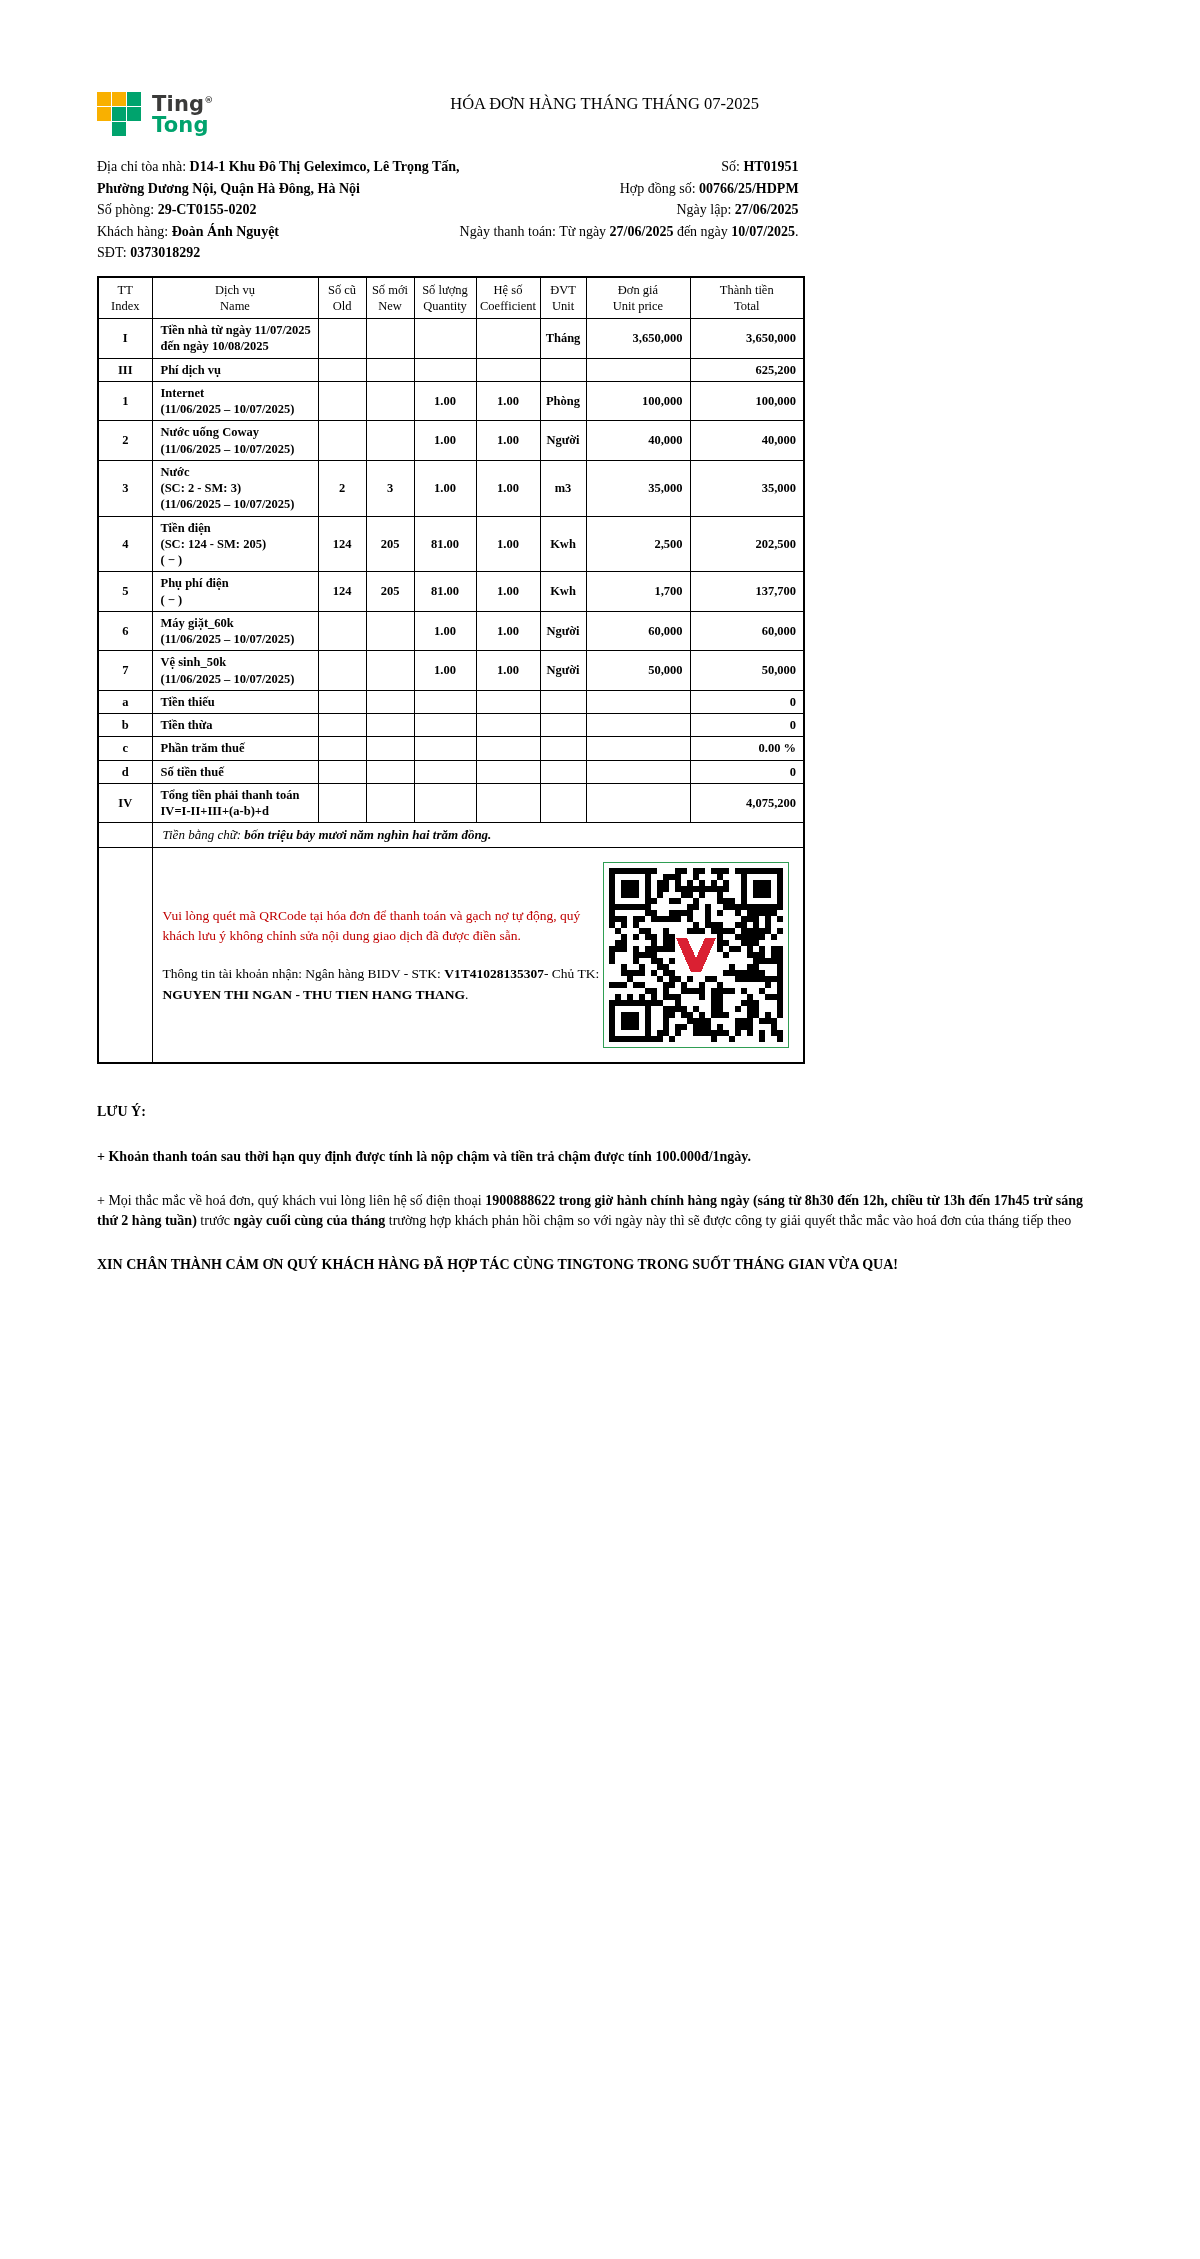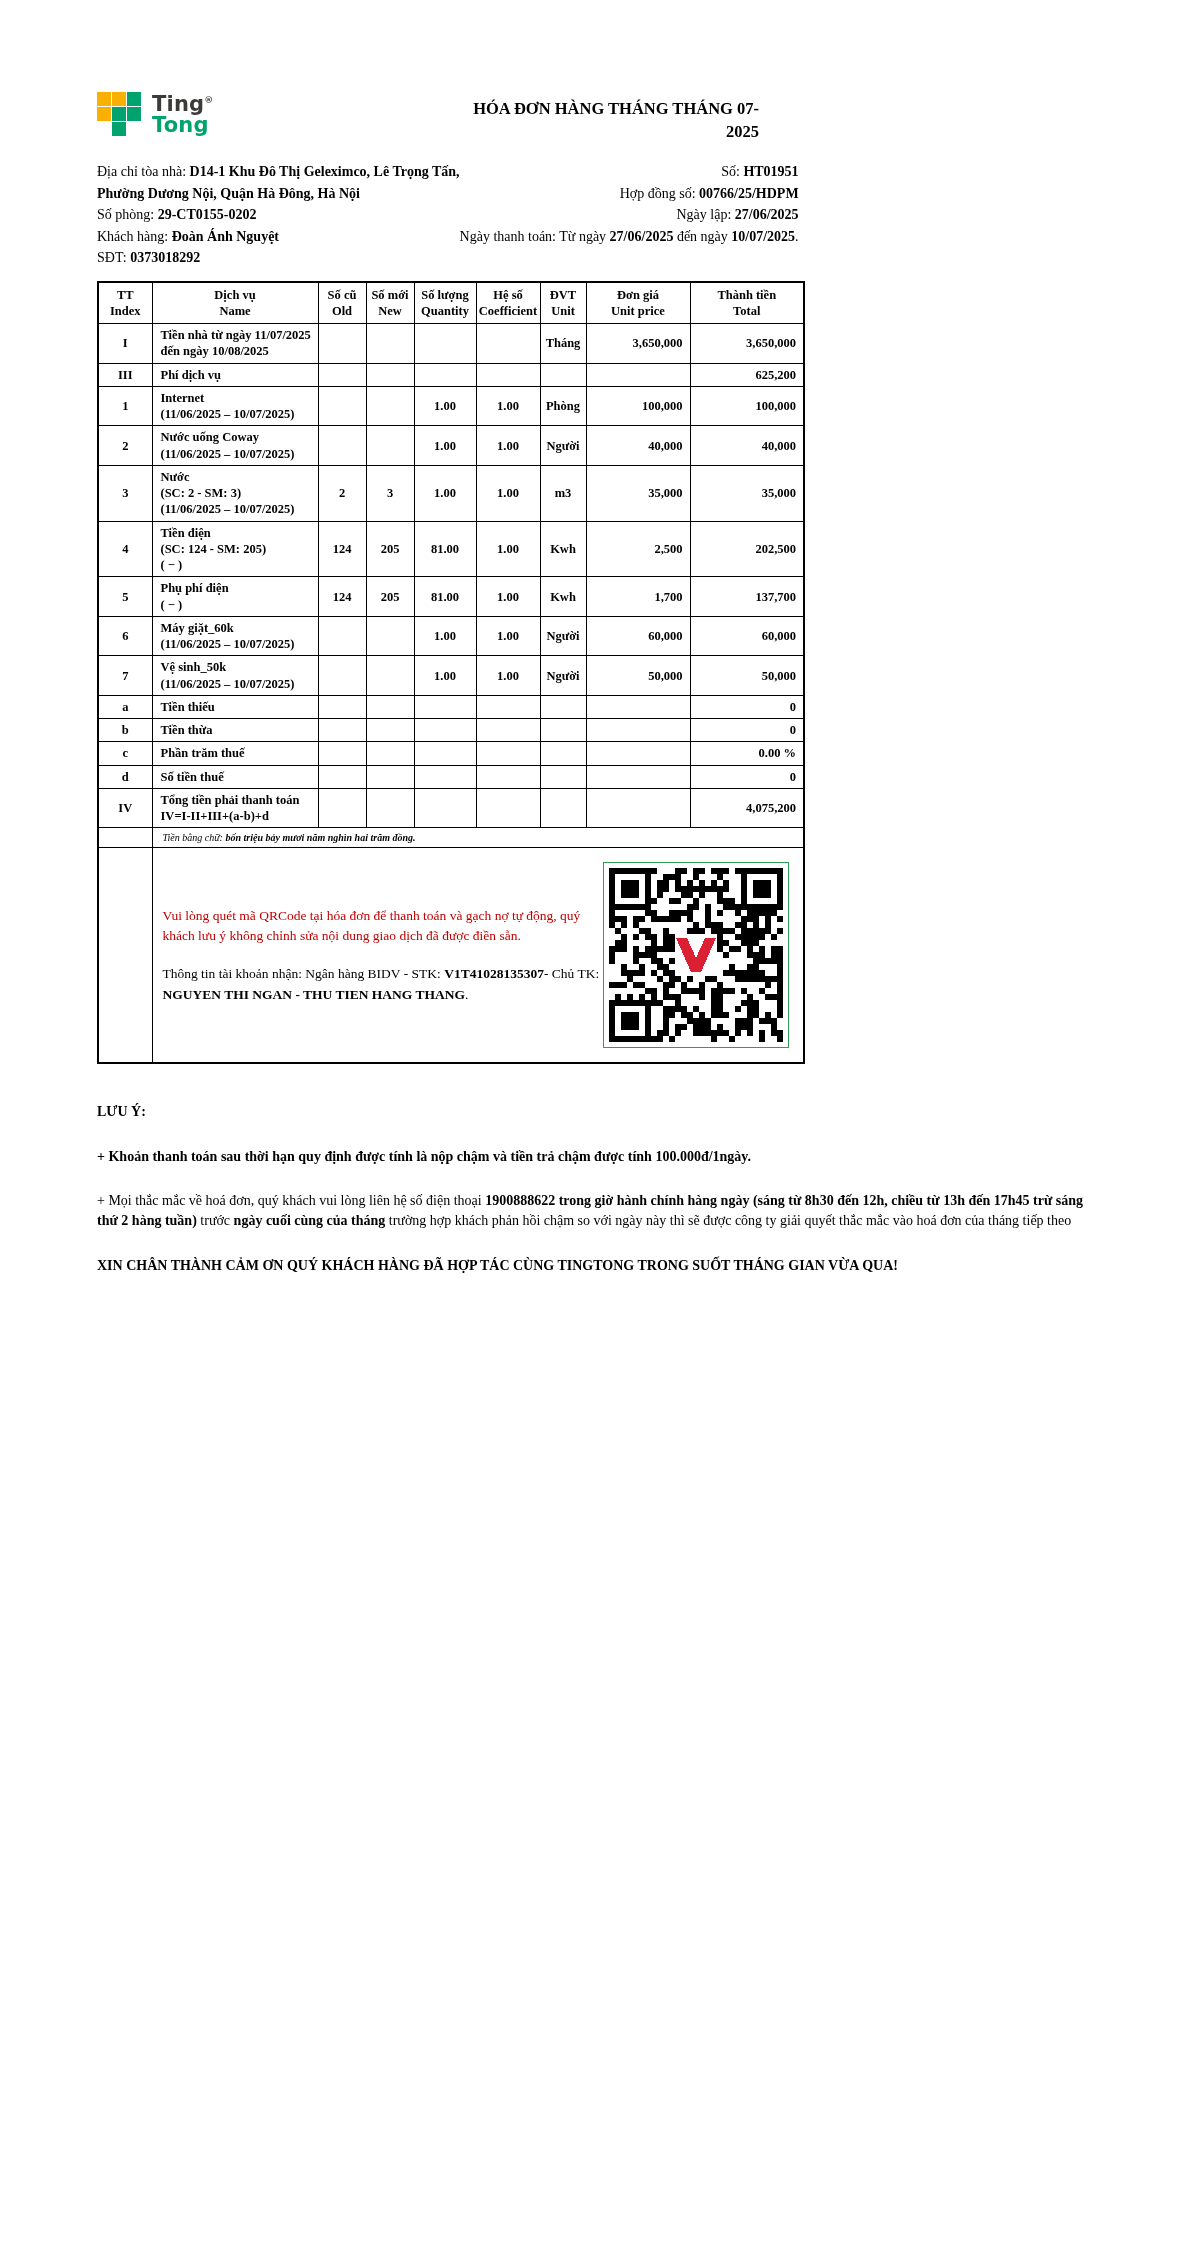--- a/index.html
+++ b/index.html
@@ -13,38 +13,38 @@
   .top { width: 662px; }
   .header { display: flex; justify-content: space-between; align-items: flex-start; margin-bottom: 18px; }
   .logo { display: flex; gap: 9px; align-items: center; }
   .logo-icon { display: block; }
   .sq-y { fill: var(--brand_yellow); }
   .sq-g { fill: var(--brand_green); }
   .logo-text { font-family: "DejaVu Sans", "Liberation Sans", sans-serif; font-weight: bold; font-size: 21px; line-height: 1.02; letter-spacing: .2px; }
   .ting { color: #3b3b3a; }
   .reg  { font-size: 9px; vertical-align: super; color: #3b3b3a; font-weight: bold; }
   .tong { color: var(--brand_green); }
-  .title { font-size: 16.5px; font-weight: bold; width: 312px; text-align: right; line-height: 1.4; margin-top: 5px; }
+  .title { font-size: 16.5px; font-weight: normal; width: 312px; text-align: right; line-height: 1.4; }
   
   .info { display: flex; justify-content: space-between; font-size: 14px; margin-bottom: 12px; }
   .info .line { line-height: 21.5px; white-space: nowrap; }
   .info-right { text-align: right; }
   b { font-weight: bold; }
   
   table.inv { border-collapse: collapse; width: 706px; font-size: 12.5px; table-layout: fixed; border: 2px solid #000; }
   table.inv th, table.inv td { border: 1px solid #000; padding: 3px 5px; vertical-align: middle; }
-  table.inv thead th { font-weight: bold; text-align: center; line-height: 1.3; padding: 4px 2px; }
+  table.inv thead th { font-weight: normal; text-align: center; line-height: 1.3; padding: 4px 2px; }
   tbody.main td { font-weight: bold; line-height: 1.3; }
   .c-tt  { text-align: center; }
   .c-name { text-align: left; padding-left: 8px !important; }
   .c-mid { text-align: center; }
   .c-num { text-align: right; padding-right: 7px !important; }
   
   .words-tt { }
-  .words-cell { font-style: italic; font-size: 10px; padding: 4px 10px !important; margin-left: 8px; }
+  .words-cell { font-style: italic; font-size: 13px; padding: 4px 10px !important; margin-left: 8px; }
   .words { font-weight: bold; }
   
   .pay-cell { padding: 14px 14px 14px 10px !important; }
   .pay-flex { display: flex; justify-content: space-between; align-items: center; min-height: 186px; }
   .pay-text { width: 442px; font-size: 13.5px; line-height: 1.5; }
   .pay-red { color: var(--note_red); margin-bottom: 18px; }
   .qr-box { border: 1px solid var(--qr_border); background: #fff; padding: 5px; line-height: 0; flex: 0 0 auto; }
   
   .notes { margin-top: 38px; font-size: 14px; line-height: 1.45; width: 1006px; }
   .nt { margin-bottom: 15px; margin-top: 24px; }

